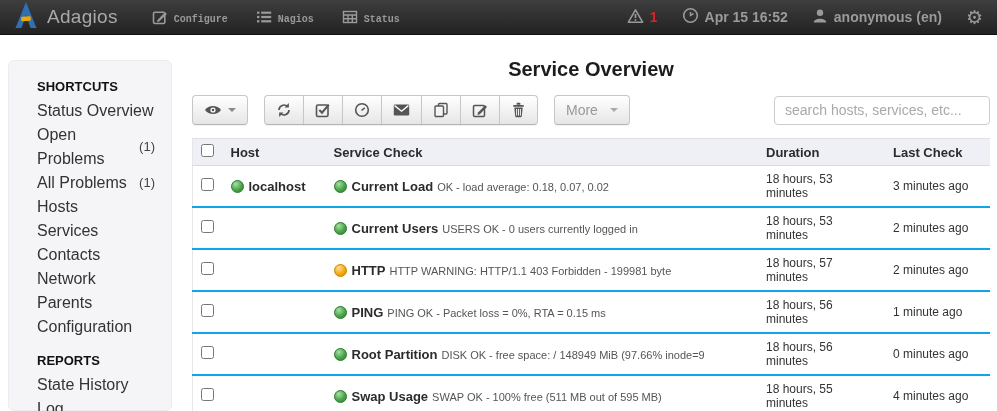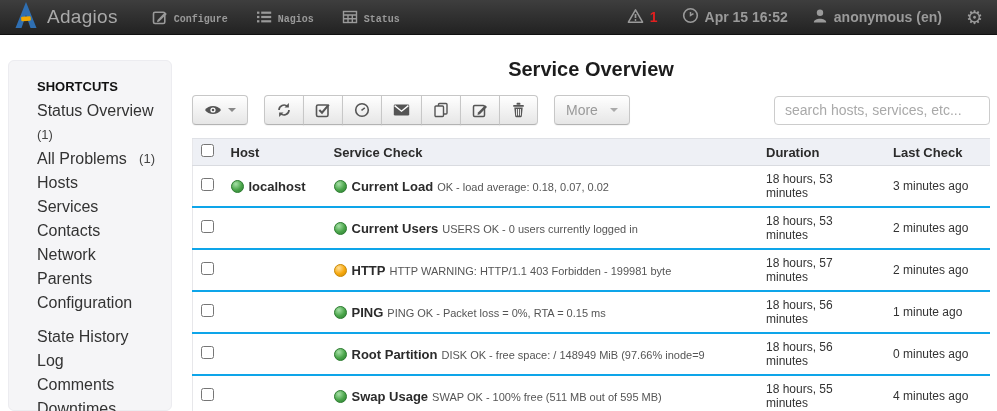--- a/index.html
+++ b/index.html
@@ -152,20 +152,21 @@
 
   <div class="sidebar">
     <div class="side-section-title">SHORTCUTS</div>
 
       <div class="side-item">
         <span class="side-item-label">Status Overview</span>
         <span class="side-item-count"></span>
       </div>
 
       <div class="side-item">
+        <span class="side-item-label">Open Problems</span>
         <span class="side-item-count">(1)</span>
       </div>
 
       <div class="side-item">
         <span class="side-item-label">All Problems</span>
         <span class="side-item-count">(1)</span>
       </div>
 
       <div class="side-item">
         <span class="side-item-label">Hosts</span>
@@ -186,20 +187,21 @@
         <span class="side-item-label">Network Parents</span>
         <span class="side-item-count"></span>
       </div>
 
       <div class="side-item">
         <span class="side-item-label">Configuration</span>
         <span class="side-item-count"></span>
       </div>
 
     <div class="side-gap"></div>
+    <div class="side-section-title">REPORTS</div>
 
       <div class="side-item">
         <span class="side-item-label">State History</span>
         <span class="side-item-count"></span>
       </div>
 
       <div class="side-item">
         <span class="side-item-label">Log</span>
         <span class="side-item-count"></span>
       </div>

